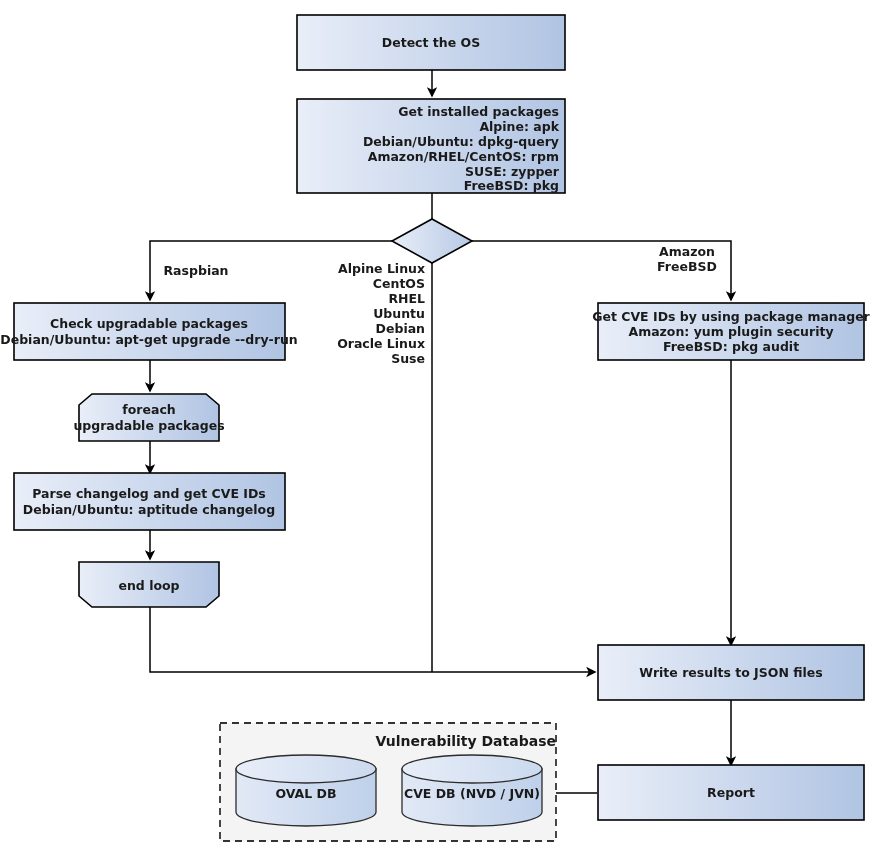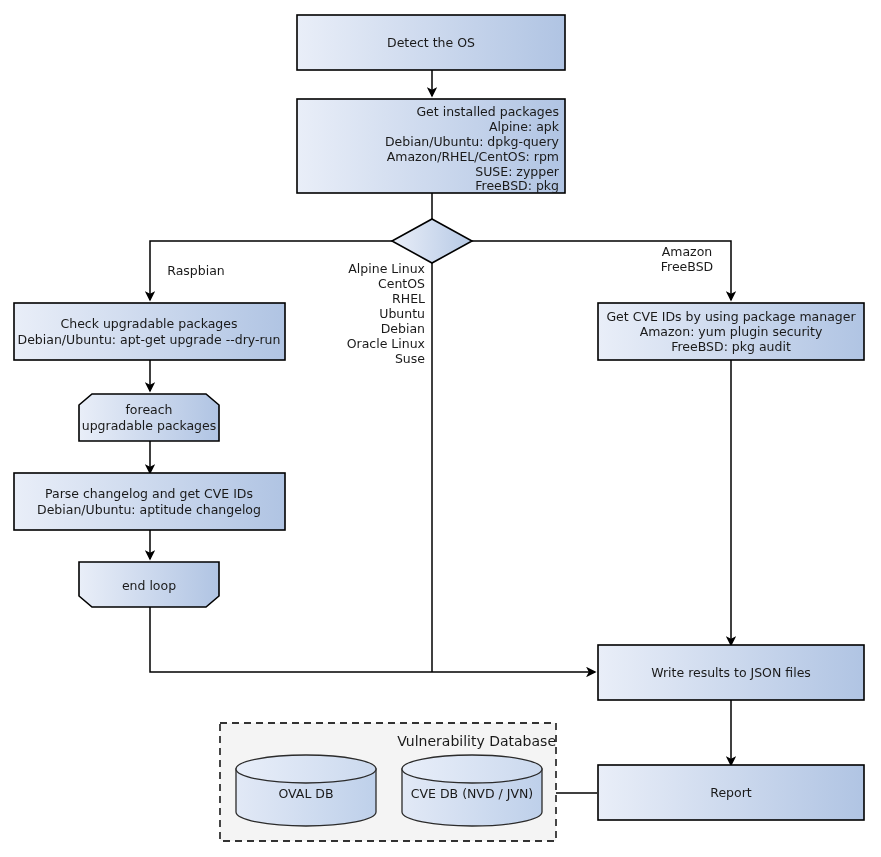--- a/index.html
+++ b/index.html
@@ -10,20 +10,21 @@
   body {
     width: 881px;
     height: 857px;
     font-family: "DejaVu Sans", "Liberation Sans", sans-serif;
     overflow: hidden;
   }
   #diagram-root {
     position: relative;
     width: 881px;
     height: 795px;
+    font-weight: bold;
   }
   svg#flowchart {
     display: block;
     width: 881px;
     height: 857px;
   }
   .node-text {
     font-family: "DejaVu Sans", "Liberation Sans", sans-serif;
     font-size: 12.5px;
     fill: #1a1a1a;

